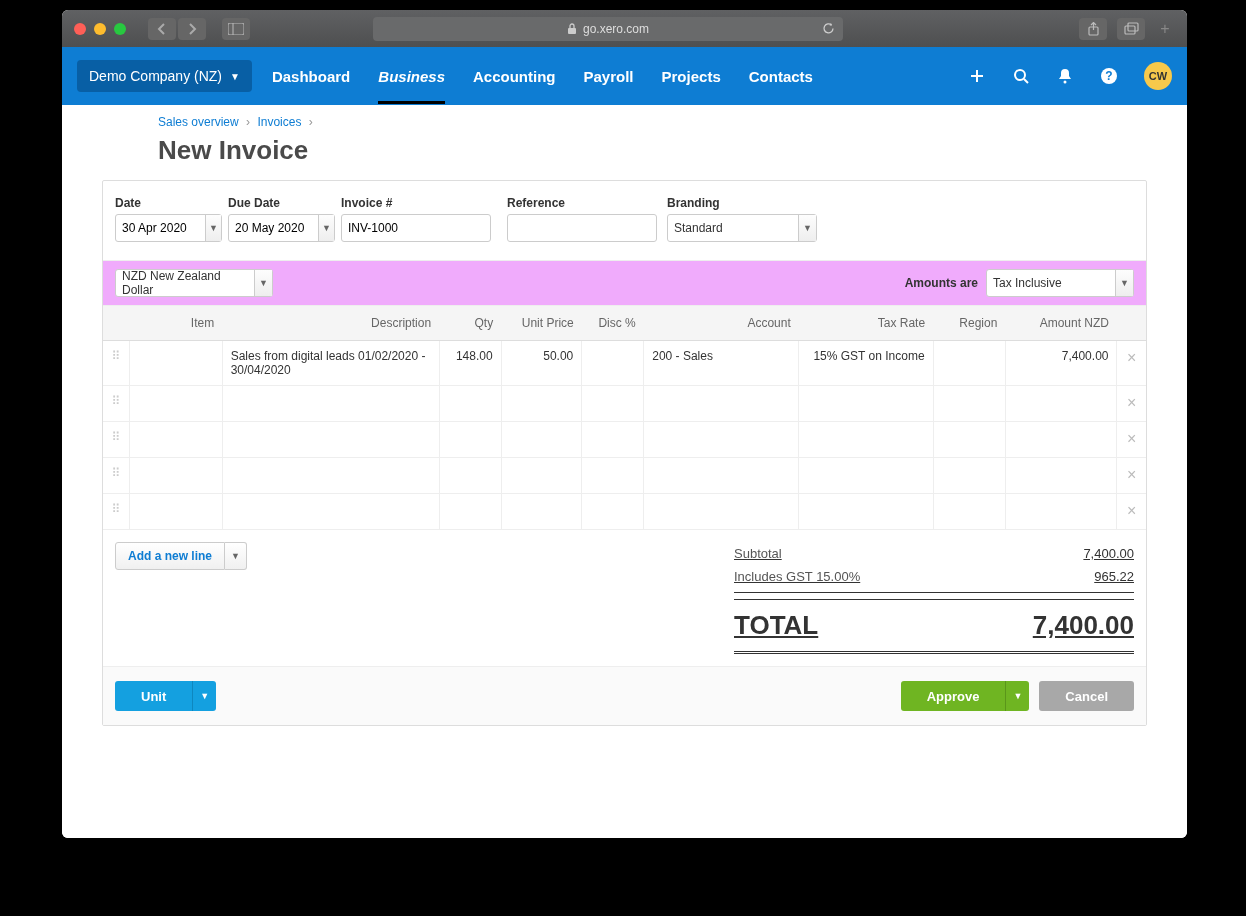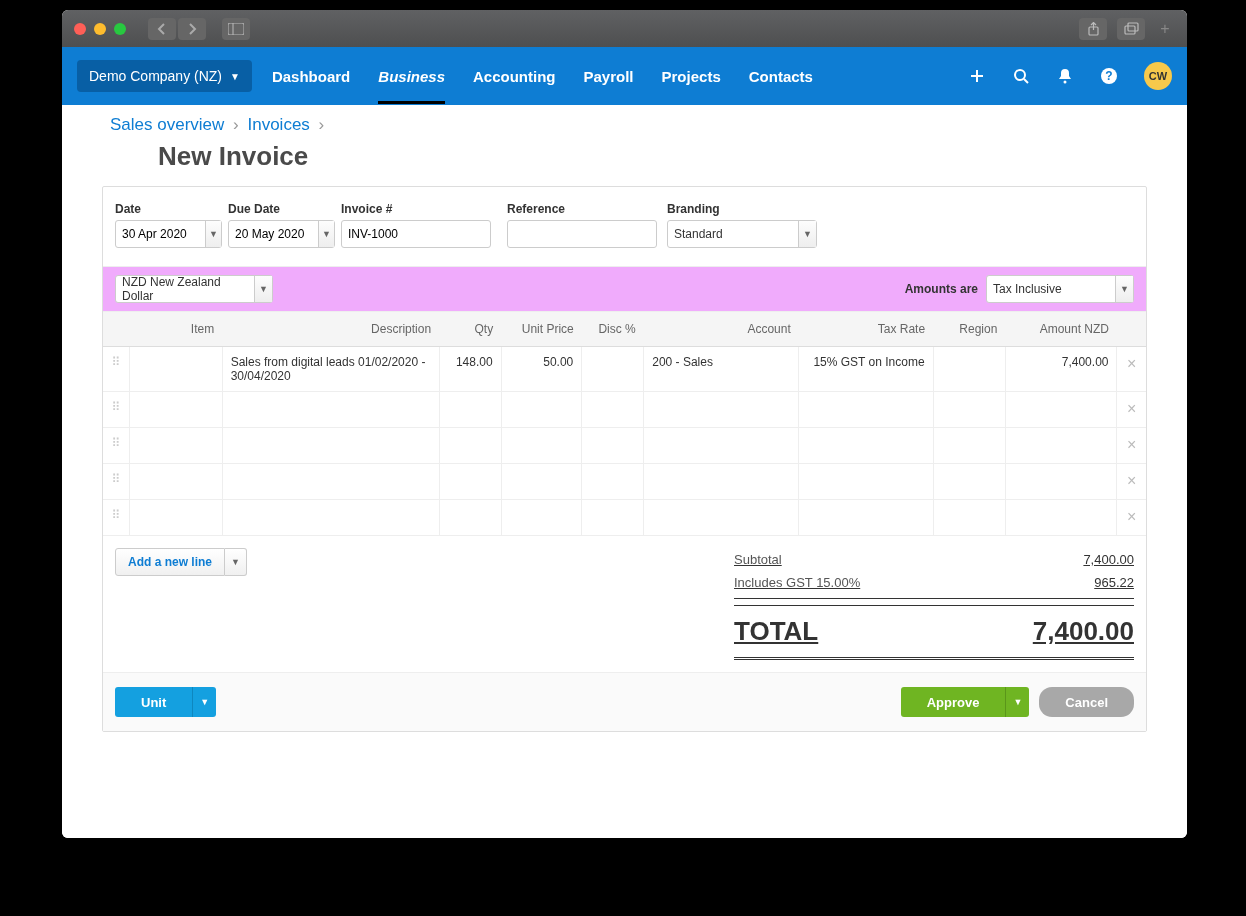--- a/index.html
+++ b/index.html
@@ -29,21 +29,21 @@
 .company-select .caret { font-size: 10px; }
 .nav-items { display: flex; gap: 28px; margin-left: 20px; font-size: 15px; font-weight: 600; }
 .nav-item { cursor: pointer; padding: 19px 0 16px; }
 .nav-item.active { border-bottom: 3px solid #000000; font-style: italic; }
 .nav-right { margin-left: auto; display: flex; align-items: center; gap: 26px; }
 .nav-icon { width: 18px; height: 18px; display: flex; align-items: center; justify-content: center; cursor: pointer; }
 .avatar { width: 28px; height: 28px; border-radius: 50%; background: #f7c94b; color: #333; font-size: 11px; font-weight: 700; display: flex; align-items: center; justify-content: center; }
 
 
 .page { background: #fff; padding: 6px 0 20px; height: calc(828px - 37px - 58px); overflow-y: auto; }
-.breadcrumbs { padding: 4px 48px; font-size: 17px; color: #0e7dd3; }
+.breadcrumbs { padding: 4px 96px; font-size: 12px; color: #0e7dd3; }
 .breadcrumbs a { color: #0e7dd3; text-decoration: none; }
 .breadcrumbs .sep { color: #999; margin: 0 4px; }
 .page-title { padding: 2px 96px 14px; font-size: 26px; font-weight: 600; color: #4a4a4a; }
 
 .card { margin: 0 40px; border: 1px solid #ddd; border-radius: 2px; }
 .form-row { padding: 15px 12px 18px; display: flex; gap: 6px; align-items: flex-start; border-bottom: 1px solid #eee; }
 .form-field { display: flex; flex-direction: column; gap: 4px; }
 .form-field label { font-size: 12px; font-weight: 700; color: #333; }
 .text-input, .combo { height: 28px; border: 1px solid #ccc; border-radius: 3px; padding: 0 6px; font-size: 12px; background: #fff; }
 .text-input.to { color: #0e7dd3; width: 98px; border-right: none; border-radius: 3px 0 0 3px;}
@@ -75,21 +75,21 @@
 .totals { width: 400px; font-size: 13px; text-decoration: underline; }
 .totals-row { display: flex; justify-content: space-between; padding: 4px 0; }
 .totals-row.border { border-bottom: 1px solid #333; padding-bottom: 8px; margin-bottom: 6px; }
 .totals-row.dborder { border-top: 1px solid #333; border-bottom: 3px double #333; padding: 10px 0; }
 .totals-row .label { color: #555; }
 .total-big { font-size: 26px; font-weight: 700; }
 
 
 .card-footer { padding: 14px 12px; display: flex; background: #fafafa; border-top: 1px solid #eee; }
 .split-btn { display: flex; }
-.btn { height: 30px; padding: 0 26px; border-radius: 13px; font-size: 13px; font-weight: 600; display: flex; align-items: center; justify-content: center; border: none; cursor: pointer; color: #fff; }
+.btn { height: 30px; padding: 0 26px; border-radius: 3px; font-size: 13px; font-weight: 600; display: flex; align-items: center; justify-content: center; border: none; cursor: pointer; color: #fff; }
 .btn.save { background: #14a0e0; border-radius: 3px 0 0 3px; }
 .btn.save-caret { background: #14a0e0; border-left: 1px solid #0e87bf; width: 24px; padding: 0; border-radius: 0 3px 3px 0; font-size: 9px; }
 .btn.approve { background: #6fb522; border-radius: 3px 0 0 3px; }
 .btn.approve-caret { background: #6fb522; border-left: 1px solid #5a961a; width: 24px; padding: 0; border-radius: 0 3px 3px 0; font-size: 9px; }
 .btn.cancel { background: #a8a8a8; margin-left: 10px; }
 .footer-right { margin-left: auto; display: flex; }
 
 svg { display: block; }
 </style>
 </head>
@@ -113,20 +113,35 @@
         <svg width="10" height="12" viewBox="0 0 10 12">
             <path d="M3 1 L8 6 L3 11" stroke="#aaa" stroke-width="2" fill="none"></path>
           </svg>
       </div>
     </div>
     <div class="sidebar-toggle">
       <svg width="16" height="12" viewBox="0 0 16 12">
           <rect x="0" y="0" width="16" height="12" rx="2" fill="none" stroke="#bbb"></rect>
           <line x1="5" y1="0" x2="5" y2="12" stroke="#bbb"></line>
         </svg>
+    </div>
+    <div class="url-bar">
+      <span>
+        <svg width="10" height="12" viewBox="0 0 10 12">
+            <rect x="1" y="5" width="8" height="6" rx="1" fill="#ccc"></rect>
+            <path d="M3 5 V3 a2 2 0 0 1 4 0 V5" fill="none" stroke="#ccc" stroke-width="1.3"></path>
+          </svg>
+      </span>
+      <span>go.xero.com</span>
+      <span class="refresh">
+        <svg width="13" height="13" viewBox="0 0 13 13">
+            <path d="M11 6.5 A4.5 4.5 0 1 1 9.5 3" fill="none" stroke="#ccc" stroke-width="1.3"></path>
+            <path d="M9 1 L10 3.5 L7.5 3.5 Z" fill="#ccc"></path>
+          </svg>
+      </span>
     </div>
     <div class="chrome-right">
       <div class="chrome-icon">
         <svg width="13" height="14" viewBox="0 0 13 14">
             <rect x="2" y="5" width="9" height="8" rx="1" fill="none" stroke="#bbb" stroke-width="1.2"></rect>
             <path d="M6.5 1 V8 M4 3 L6.5 0.5 L9 3" fill="none" stroke="#bbb" stroke-width="1.2"></path>
           </svg>
       </div>
       <div class="chrome-icon">
         <svg width="15" height="13" viewBox="0 0 15 13">

